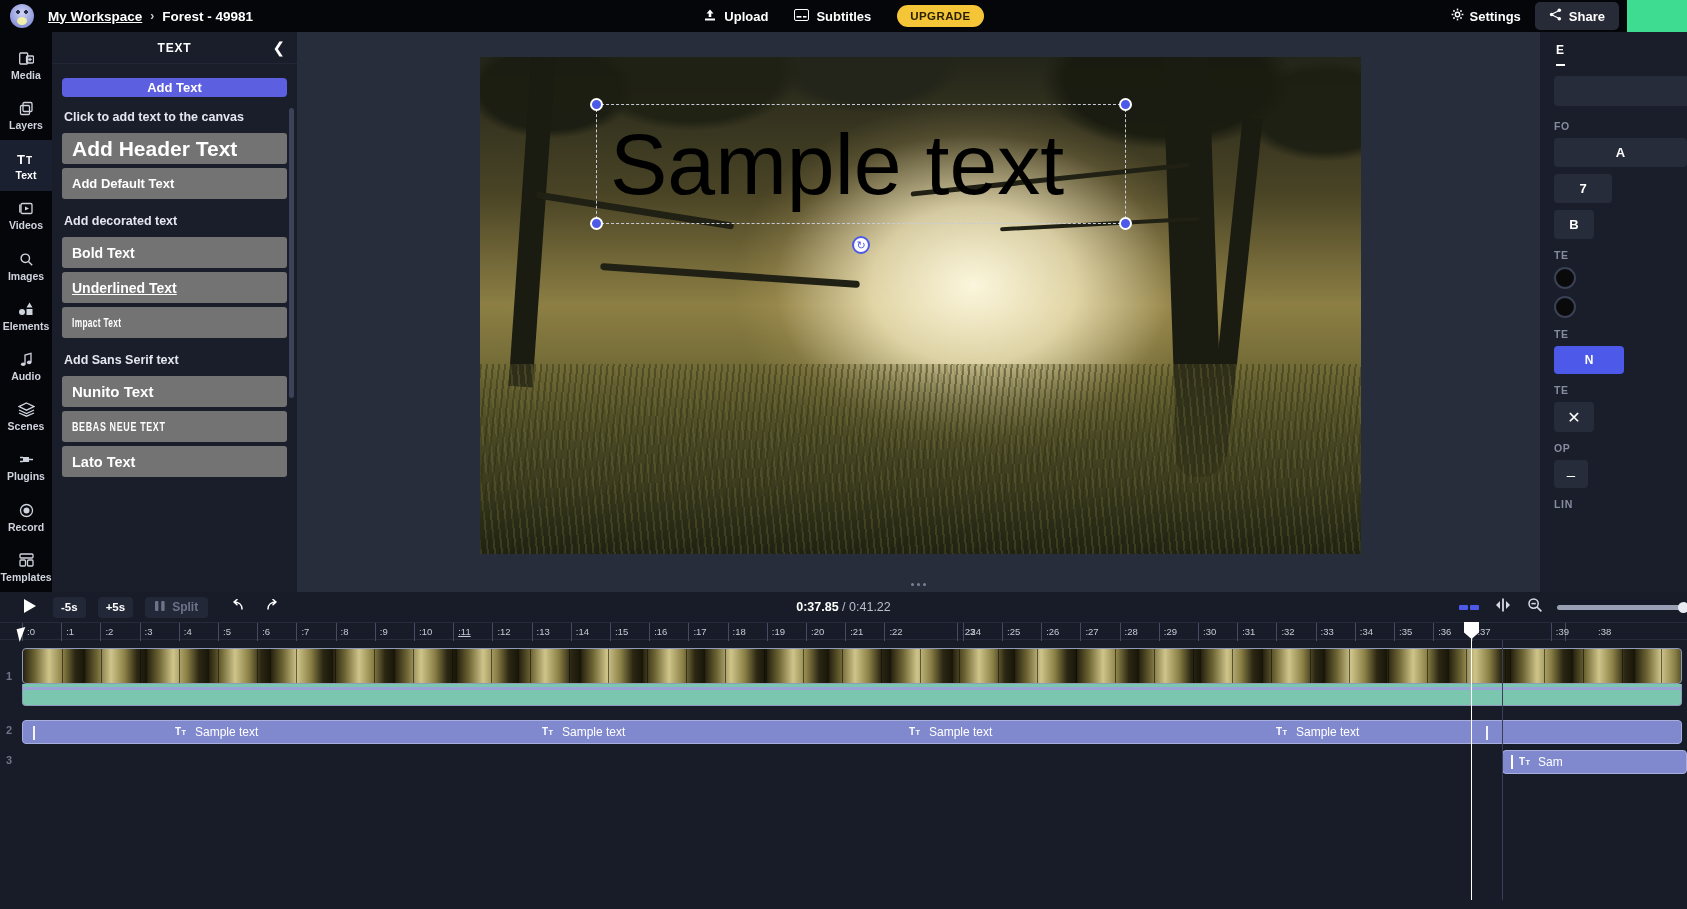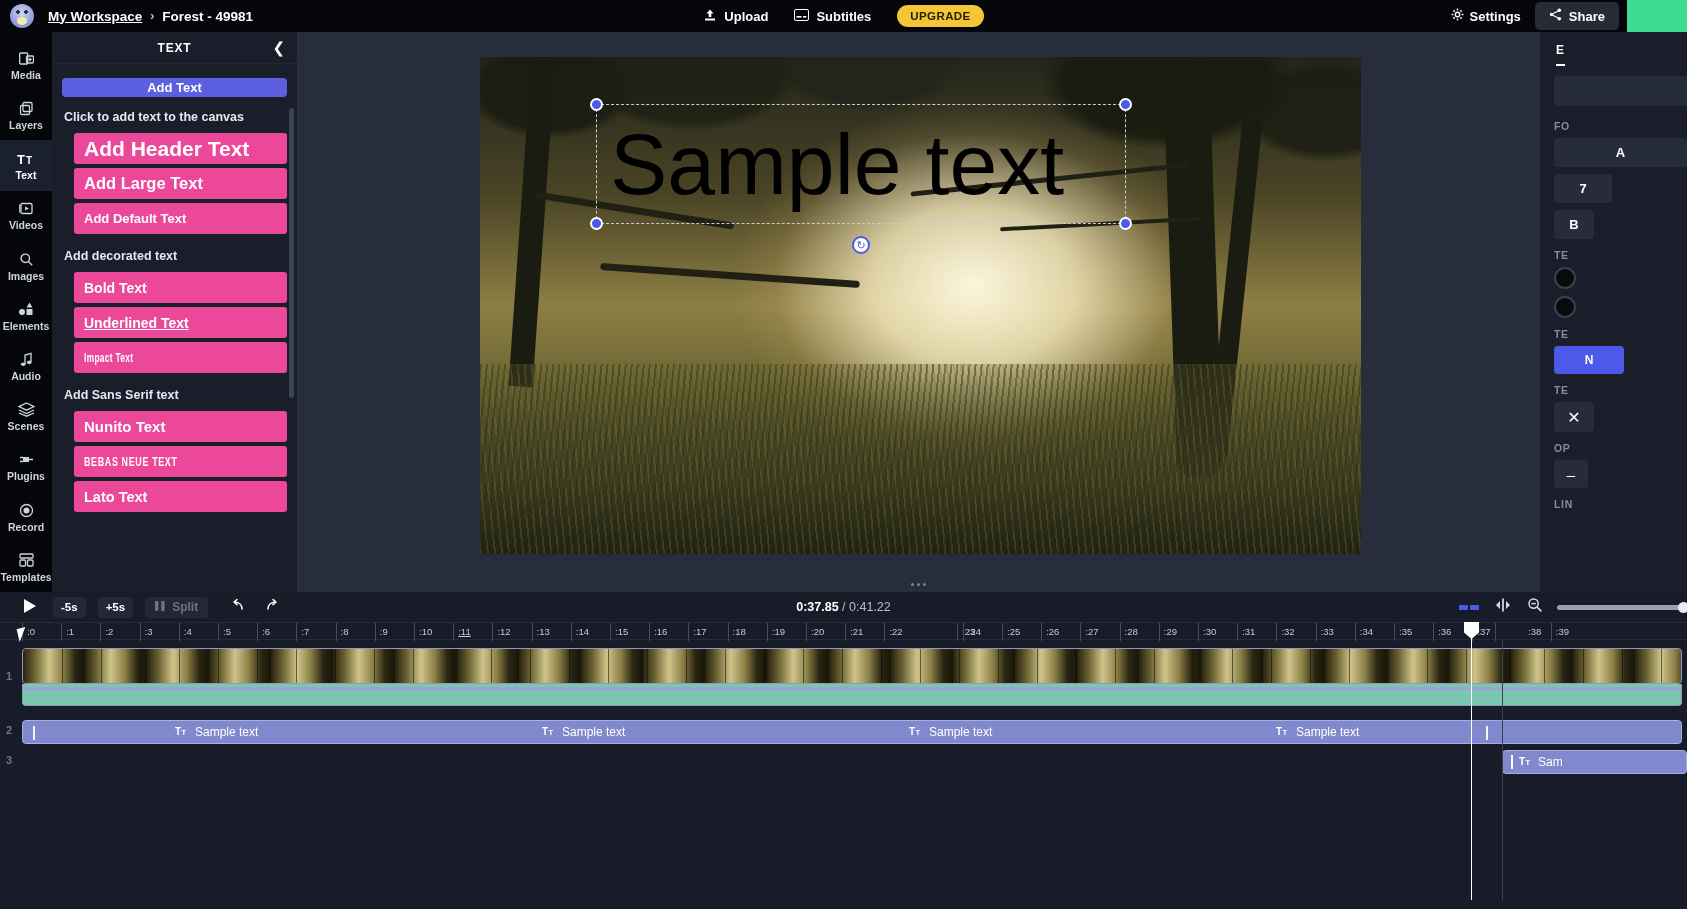--- a/index.html
+++ b/index.html
@@ -78,22 +78,22 @@
   .panel-title { font-size: 12px; font-weight: bold; letter-spacing: .8px; color: #fff; }
   .panel-collapse { position: absolute; right: 12px; top: 8px; cursor: pointer; color: #fff;
     font-size: 15px; line-height: 1; }
   .panel-body { padding: 14px 10px 20px 10px; height: 528px; overflow: hidden; position: relative; }
   .add-text-btn {
     width: 100%; height: 19px; background: #5b5fe0; color: #fff; border: none; border-radius: 4px;
     font-size: 13px; font-weight: bold; cursor: pointer; font-family: inherit;
   }
   .panel-hint { font-size: 12.5px; font-weight: bold; color: #e4e7ef; margin: 13px 0 9px 2px; }
   .sec-label { font-size: 12.5px; font-weight: bold; color: #e4e7ef; margin: 15px 0 9px 2px; }
-  .t-item { background: #ec4899; border-radius: 3px; height: 31px; margin-bottom: 4px;
-    display: flex; align-items: center; padding: 0 10px; cursor: pointer; color: #fff; margin-left: 12px; }
+  .t-item { background: #737373; border-radius: 3px; height: 31px; margin-bottom: 4px;
+    display: flex; align-items: center; padding: 0 10px; cursor: pointer; color: #fff; }
   .t-header { font-size: 21px; font-weight: bold; }
   .t-large  { font-size: 16.5px; font-weight: bold; }
   .t-default{ font-size: 13px; font-weight: bold; }
   .t-bold   { font-size: 14px; font-weight: bold; }
   .t-under  { font-size: 14px; font-weight: bold; text-decoration: underline; }
   .t-italic { font-size: 13.5px; font-weight: bold; font-style: italic; }
   .t-impact { font-size: 13.5px; font-weight: bold; transform: scaleX(.62); transform-origin: left center;
     letter-spacing: .5px; }
   .t-nunito { font-size: 15px; font-weight: bold; }
   .t-bebas  { font-size: 13.5px; font-weight: bold; transform: scaleX(.66); transform-origin: left center;
@@ -447,23 +447,20 @@
     <div class="panel-head">
       <span class="panel-title">TEXT</span>
       <span class="panel-collapse">❮</span>
     </div>
     <div class="panel-body">
       <button class="add-text-btn">Add Text</button>
       <div class="panel-hint">Click to add text to the canvas</div>
 
       <div class="t-item">
         <span class="t-header">Add Header Text</span>
-      </div>
-      <div class="t-item">
-        <span class="t-large">Add Large Text</span>
       </div>
       <div class="t-item">
         <span class="t-default">Add Default Text</span>
       </div>
 
       <div class="sec-label">Add decorated text</div>
       <div class="t-item">
         <span class="t-bold">Bold Text</span>
       </div>
       <div class="t-item">
@@ -647,21 +644,21 @@
         <span class="tick" style="left: 1119.6px;">:28</span>
         <span class="tick" style="left: 1158.8px;">:29</span>
         <span class="tick" style="left: 1198px;">:30</span>
         <span class="tick" style="left: 1237.2px;">:31</span>
         <span class="tick" style="left: 1276.4px;">:32</span>
         <span class="tick" style="left: 1315.6px;">:33</span>
         <span class="tick" style="left: 1354.8px;">:34</span>
         <span class="tick" style="left: 1394px;">:35</span>
         <span class="tick" style="left: 1433.2px;">:36</span>
         <span class="tick" style="left: 1472.4px;">:37</span>
-        <span class="tick" style="left: 1495px; padding-left: 32px;">:38</span>
+        <span class="tick" style="left: 1565px; padding-left: 32px;">:38</span>
         <span class="tick" style="left: 1550.8px;">:39</span>
       </div>
 
     <div class="tracks">
       <span class="track-num" style="top:30px">1</span>
       <span class="track-num" style="top:84px">2</span>
       <span class="track-num" style="top:114px">3</span>
 
       <div class="clip-video">
           <span style="position: absolute; top: 0px; bottom: 0px; width: 1px; background: rgba(10, 10, 6, 0.55); left: 39px;"></span>

